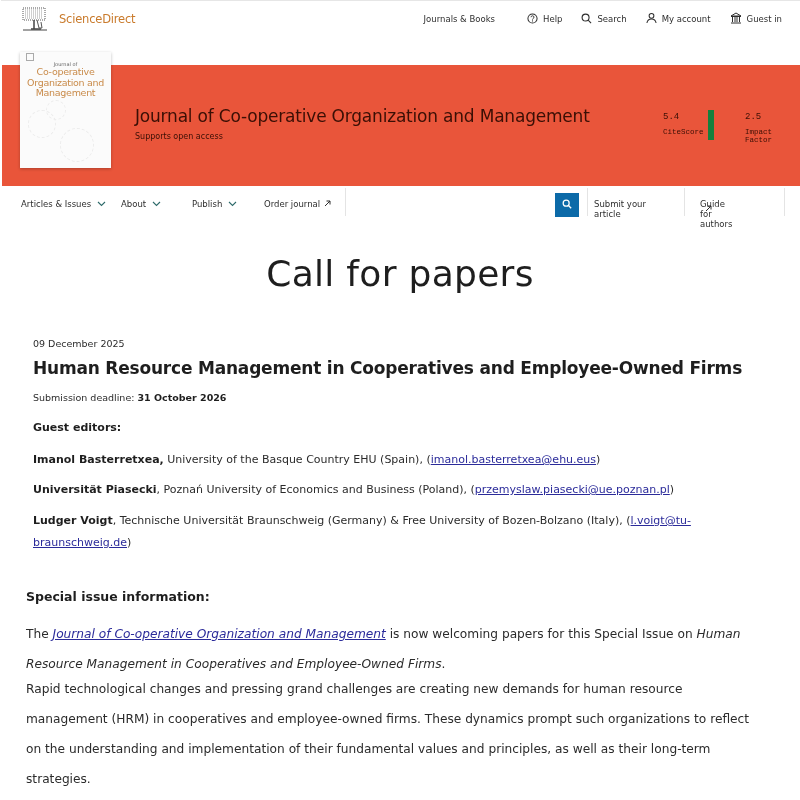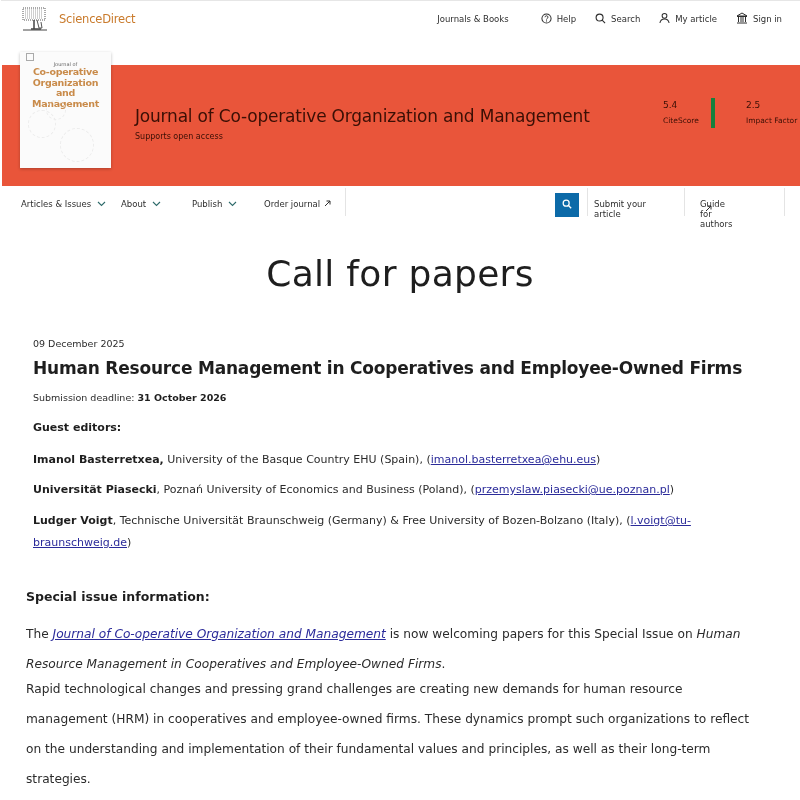--- a/index.html
+++ b/index.html
@@ -14,30 +14,30 @@
   .topnav { position: absolute; top: 11px; right: 0; display: flex; align-items: center; font-size: 8.5px; color: #2e2e2e; }
   .topnav .item { display: flex; align-items: center; margin-right: 19px; cursor: pointer; }
   .topnav .item svg { margin-right: 5px; }
   .topnav .item.journals { margin-right: 32px; text-align: right; }
 
   
   .banner { position: absolute; left: 2px; top: 65px; width: 798px; height: 121px; background: #e9553a; }
   .cover { position: absolute; left: 20px; top: 52px; width: 91px; height: 116px; background: #fbfbfb; box-shadow: 0 1px 3px rgba(0,0,0,0.25); overflow: hidden; }
   .cover .cover-ellogo { position: absolute; left: 6px; top: 1px; width: 8px; height: 8px; border: 1px solid #aaa; }
   .cover .cover-small { position: absolute; left: 0; width: 100%; top: 9px; text-align: center; font-size: 5px; color: #666; }
-  .cover .cover-title { position: absolute; left: 2px; right: 2px; top: 15px; text-align: center; font-size: 9.5px; line-height: 10.5px; color: #c98b4a; font-family: "DejaVu Sans", sans-serif; letter-spacing: -0.3px; font-weight: bold; }
+  .cover .cover-title { position: absolute; left: 2px; right: 2px; top: 15px; text-align: center; font-size: 9.5px; line-height: 10.5px; color: #c98b4a; font-family: "DejaVu Sans", sans-serif; letter-spacing: -0.3px; }
   .cover .gear { position: absolute; border: 1px dashed #ececec; border-radius: 50%; }
   .journal-title { position: absolute; left: 135px; top: 106px; font-size: 17px; color: #3a0f05; letter-spacing: -0.2px; }
   .journal-sub { position: absolute; left: 135px; top: 132px; font-size: 8px; color: #3a0f05; }
-  .metrics { position: absolute; top: 100px; left: 663px; display: flex; }
+  .metrics { position: absolute; top: 112px; left: 663px; display: flex; font-family: Liberation Mono, monospace; }
   .metric { color: #3a0f05; }
   .metric .val { font-size: 9px; }
   .metric .lbl { font-size: 7.5px; margin-top: 6px; }
   .metric.cite { width: 48px; }
-  .metric.if { padding-left: 31px; border-left: 4px solid #15803d; height: 30px; margin-top: -2px; padding-top: 2px; }
+  .metric.if { padding-left: 31px; border-left: 6px solid #15803d; height: 30px; margin-top: -2px; padding-top: 2px; }
 
   
   .subnav { position: absolute; left: 0; top: 188px; width: 712px; height: 32px; background: #fff; font-size: 8.5px; color: #2e2e2e; }
   .subnav .sitem { position: absolute; top: 11px; display: flex; align-items: center; cursor: pointer; }
   .subnav .sitem svg { margin-left: 6px; }
   .subnav .sep { position: absolute; top: 0; width: 1px; height: 28px; background: #e4e4e4; }
   .search-input { position: absolute; left: 346px; top: 3px; width: 205px; height: 24px; border: none; outline: none; font-size: 8.5px; color: #555; padding-left: 8px; background: transparent; font-family: "DejaVu Sans", sans-serif; }
   .search-btn { position: absolute; left: 555px; top: 5px; width: 24px; height: 24px; background: #0c6aa8; display: flex; align-items: center; justify-content: center; cursor: pointer; }
 
   
@@ -94,30 +94,30 @@
       </span>
       <span>Search</span>
     </div>
     <div class="item">
       <span>
         <svg width="11" height="12" viewBox="0 0 12 12">
             <circle cx="6" cy="3.6" r="2.6" fill="none" stroke="#2e2e2e" stroke-width="1.1"></circle>
             <path d="M1 11.5 c0.5 -3 2.5 -4.3 5 -4.3 s4.5 1.3 5 4.3" fill="none" stroke="#2e2e2e" stroke-width="1.1"></path>
           </svg>
       </span>
-      <span>My article</span>
+      <span>My account</span>
     </div>
     <div class="item">
       <span>
         <svg width="12" height="12" viewBox="0 0 12 12">
             <path d="M1 4 L6 1 L11 4 Z" fill="none" stroke="#2e2e2e" stroke-width="1"></path>
             <path d="M2.5 5 v5 M5 5 v5 M7 5 v5 M9.5 5 v5 M1 11 h10 M1 4.5 h10" stroke="#2e2e2e" stroke-width="1"></path>
           </svg>
       </span>
-      <span>Sign in</span>
+      <span>Guest in</span>
     </div>
   </div>
 </div>
 
 <div class="banner"></div>
 
 <div class="cover">
   <span class="cover-ellogo"></span>
   <div class="cover-small">Journal of</div>
   <div class="cover-title">Co-operative Organization and Management</div>

